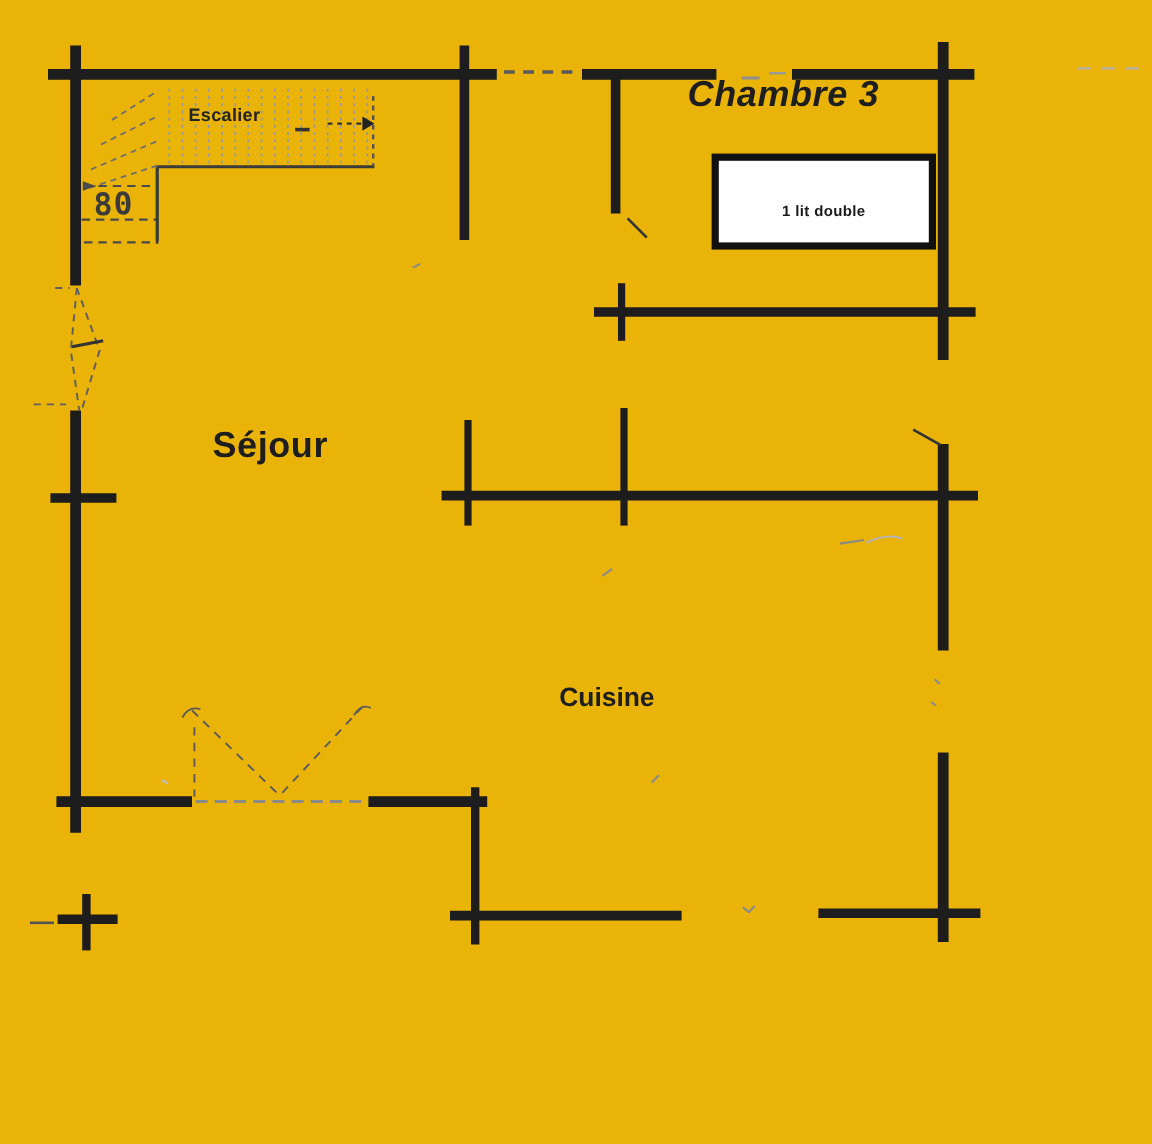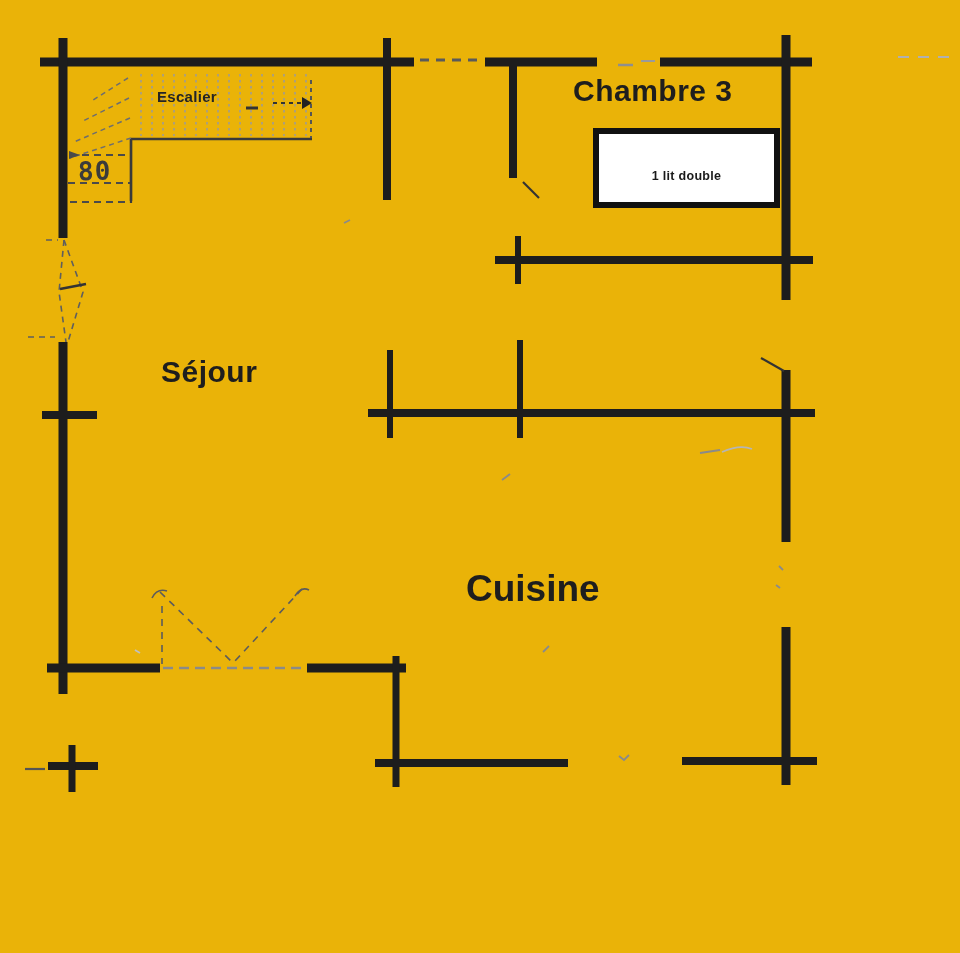--- a/index.html
+++ b/index.html
@@ -13,24 +13,24 @@
   #plan-svg{position:absolute;left:0;top:0;}
   .lbl{
     position:absolute;
     color:#1e1e1e;
     font-weight:bold;
     white-space:nowrap;
     user-select:none;
   }
   .lbl-room{font-size:30px;letter-spacing:0.5px;}
   .lbl-escalier{left:157px;top:88px;font-size:15px;letter-spacing:0.3px;color:#242424;}
-  .lbl-chambre3{left:573px;top:74px;}
+  .lbl-chambre3{left:573px;top:62px;font-style:italic;}
   .lbl-salledebain{left:558px;top:319px;font-size:29px;}
-  .lbl-sejour{left:161px;top:355px;}
-  .lbl-cuisine{left:466px;top:568px;font-size:37px;}
+  .lbl-sejour{left:177px;top:355px;}
+  .lbl-cuisine{left:466px;top:568px;font-size:22px;}
   .lbl-80{
     left:78px;top:156px;
     font-family:"DejaVu Sans Mono", monospace;
     font-size:26px;font-weight:bold;color:#3b3b3b;
     transform:rotate(-2deg);
     letter-spacing:1px;
   }
   .bed-label-box{
     position:absolute;
     left:593px;top:128px;width:187px;height:96px;

